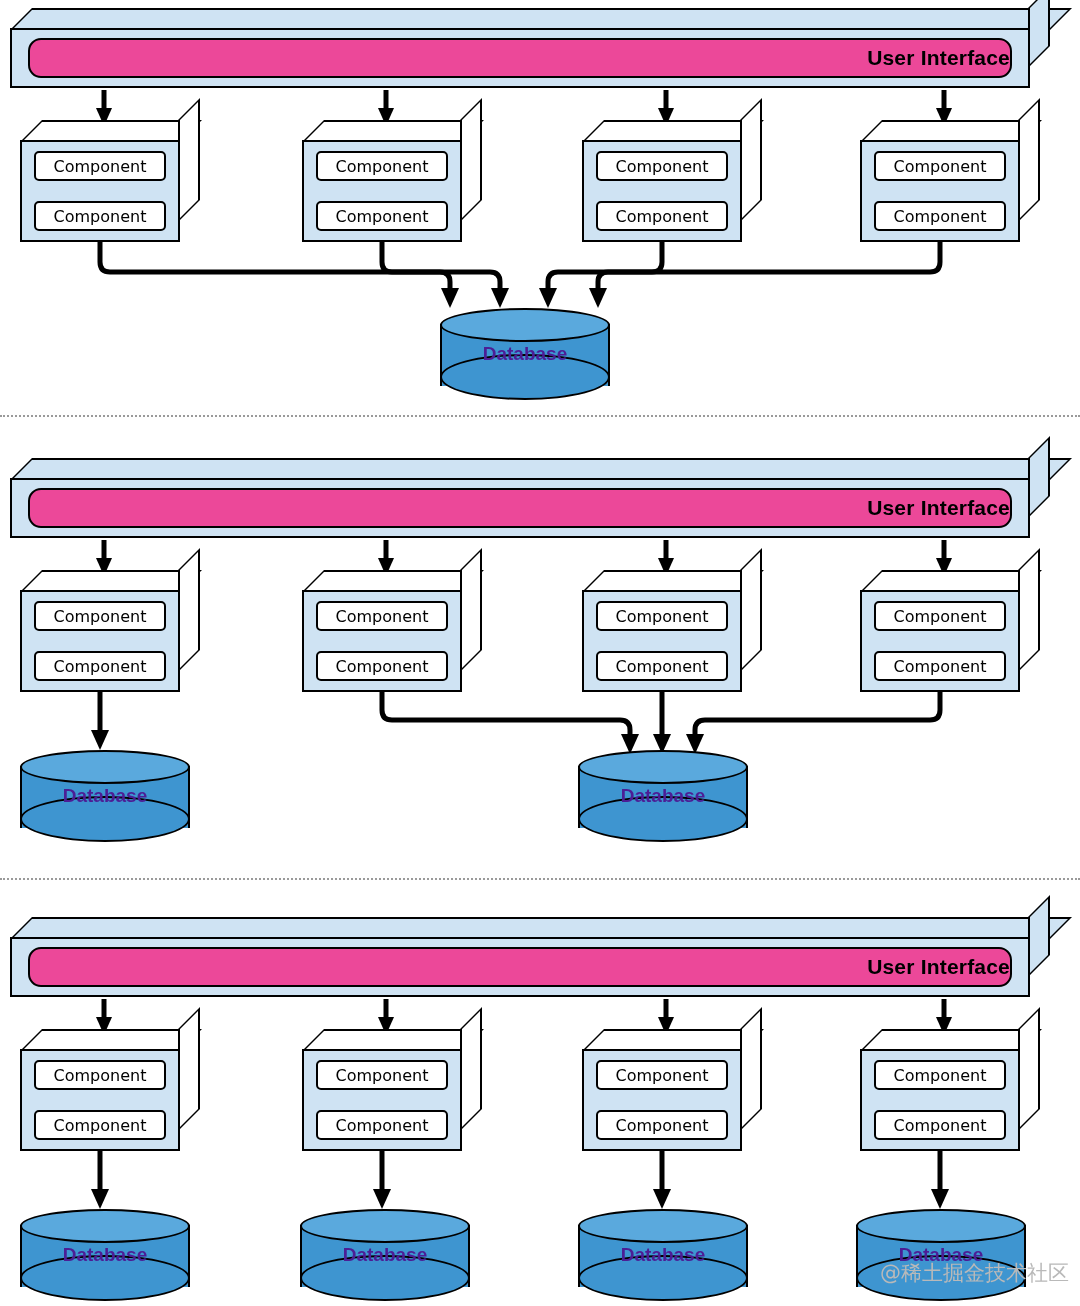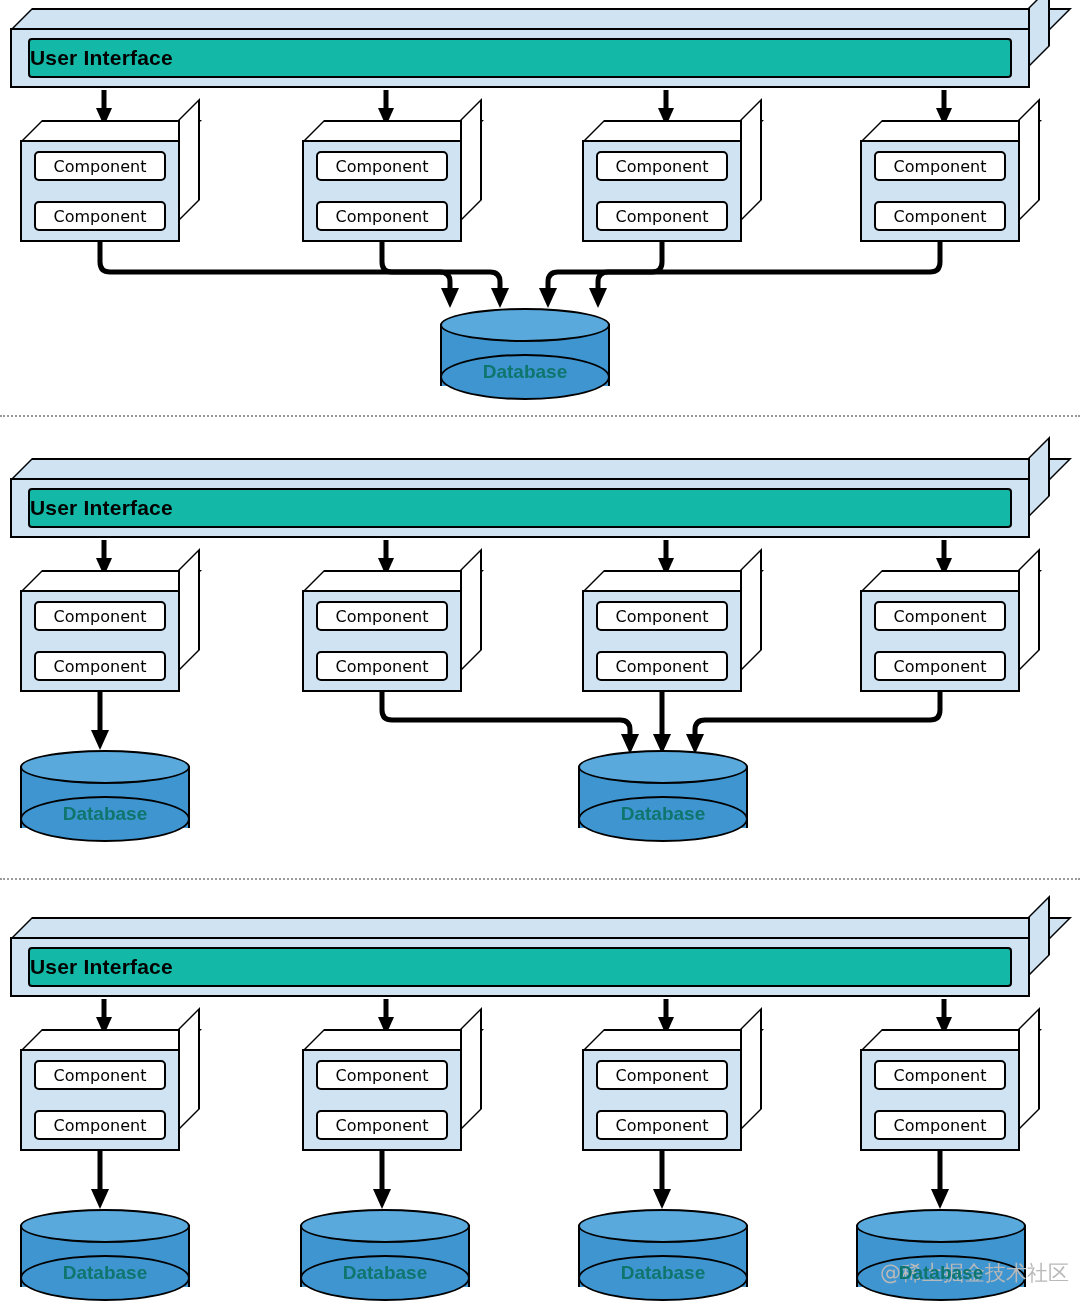--- a/index.html
+++ b/index.html
@@ -12,22 +12,22 @@
   .ui-slab{position:absolute;}
   .ui-top{position:absolute;left:0;top:0;width:1040px;height:22px;
           background:#cfe3f3;border:2px solid #000;box-sizing:border-box;
           transform:skewX(-45deg);transform-origin:left bottom;}
   .ui-body{position:absolute;left:0;top:20px;width:1020px;height:60px;
            background:#cfe3f3;border:2px solid #000;box-sizing:border-box;}
   .ui-right{position:absolute;left:1018px;top:0px;width:22px;height:60px;
             background:#cfe3f3;border:2px solid #000;box-sizing:border-box;
             transform:skewY(-45deg);transform-origin:left top;}
   .ui-inner{position:absolute;left:18px;top:30px;width:984px;height:40px;
-            background:#14b8a6;border:2px solid #000;border-radius:4px;box-sizing:border-box;
-            display:flex;align-items:center;justify-content:flex-start;}
+            background:#ec4899;border:2px solid #000;border-radius:13px;box-sizing:border-box;
+            display:flex;align-items:center;justify-content:flex-end;}
   .ui-inner span{font-size:21px;font-weight:bold;color:#000;letter-spacing:.2px;}
 
   
   .cube{position:absolute;width:190px;height:124px;}
   .cube-top{position:absolute;left:0;top:0;width:160px;height:22px;
             background:#ffffff;border:2px solid #000;box-sizing:border-box;
             transform:skewX(-45deg);transform-origin:left bottom;}
   .cube-side{position:absolute;left:158px;top:0;width:22px;height:102px;
              background:#ffffff;border:2px solid #000;box-sizing:border-box;
              transform:skewY(-45deg);transform-origin:left top;}
@@ -39,22 +39,22 @@
   .comp-pill span{font-size:16px;color:#000;font-family:"DejaVu Sans",sans-serif;}
 
   
   .db{position:absolute;width:170px;height:92px;}
   .db-body{position:absolute;left:0;top:16px;width:170px;height:62px;
            background:#3e95d0;border-left:2px solid #000;border-right:2px solid #000;box-sizing:border-box;}
   .db-bottom{position:absolute;left:0;top:46px;width:170px;height:46px;
              background:#3e95d0;border:2px solid #000;border-radius:50%/50%;box-sizing:border-box;}
   .db-top{position:absolute;left:0;top:0;width:170px;height:34px;
           background:#5aa9dd;border:2px solid #000;border-radius:50%/50%;box-sizing:border-box;}
-  .db-label{position:absolute;left:0;top:53px;width:170px;text-align:center;
-            font-size:19px;font-weight:bold;color:#0f766e;z-index:5;}
+  .db-label{position:absolute;left:0;top:35px;width:170px;text-align:center;
+            font-size:19px;font-weight:bold;color:#4c1d95;z-index:5;}
 
   
   .arrow-svg{position:absolute;left:0;top:0;overflow:visible;}
   .ln{stroke:#000;stroke-width:5;fill:none;stroke-linecap:butt;stroke-linejoin:round;}
   .watermark{position:absolute;font-size:21px;color:#b9b9b9;font-family:"DejaVu Sans",sans-serif;}
 </style>
 </head>
 <body>
 
 <div class="panel" style="top:0;height:412px;">

